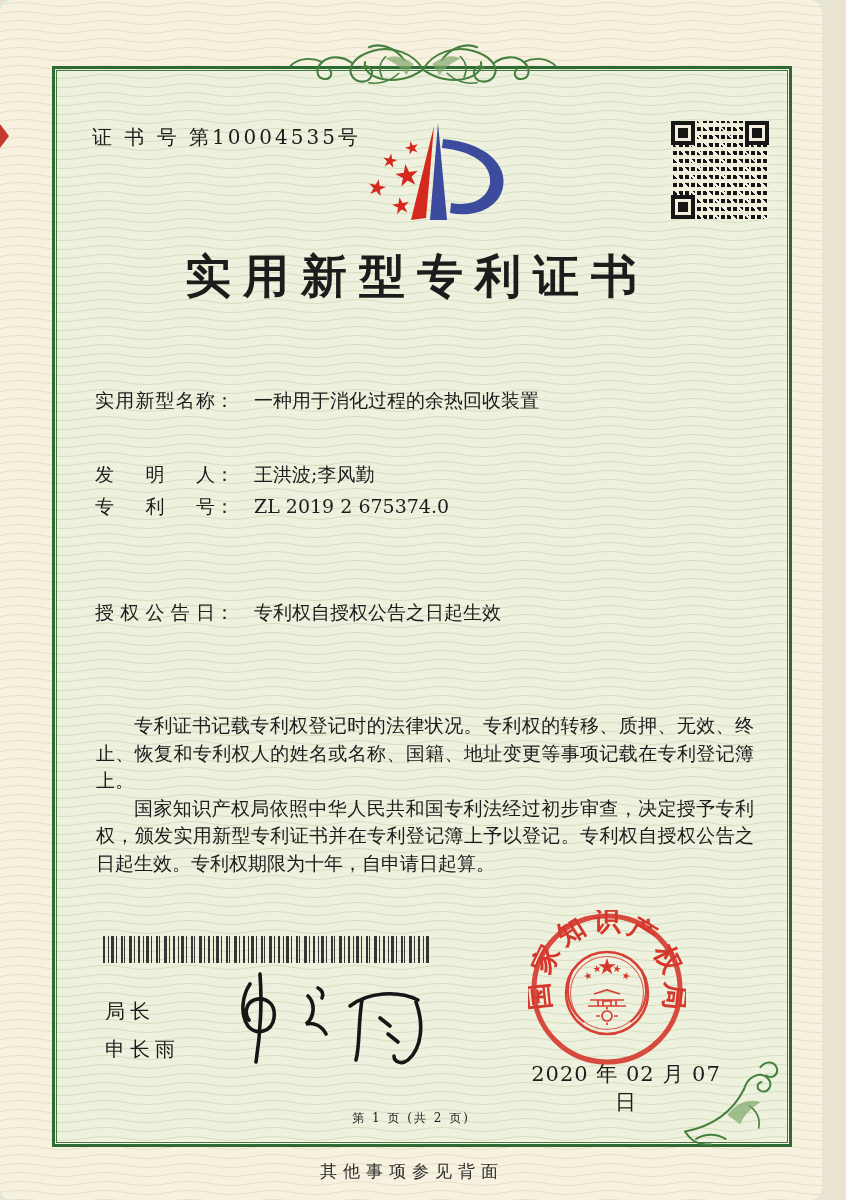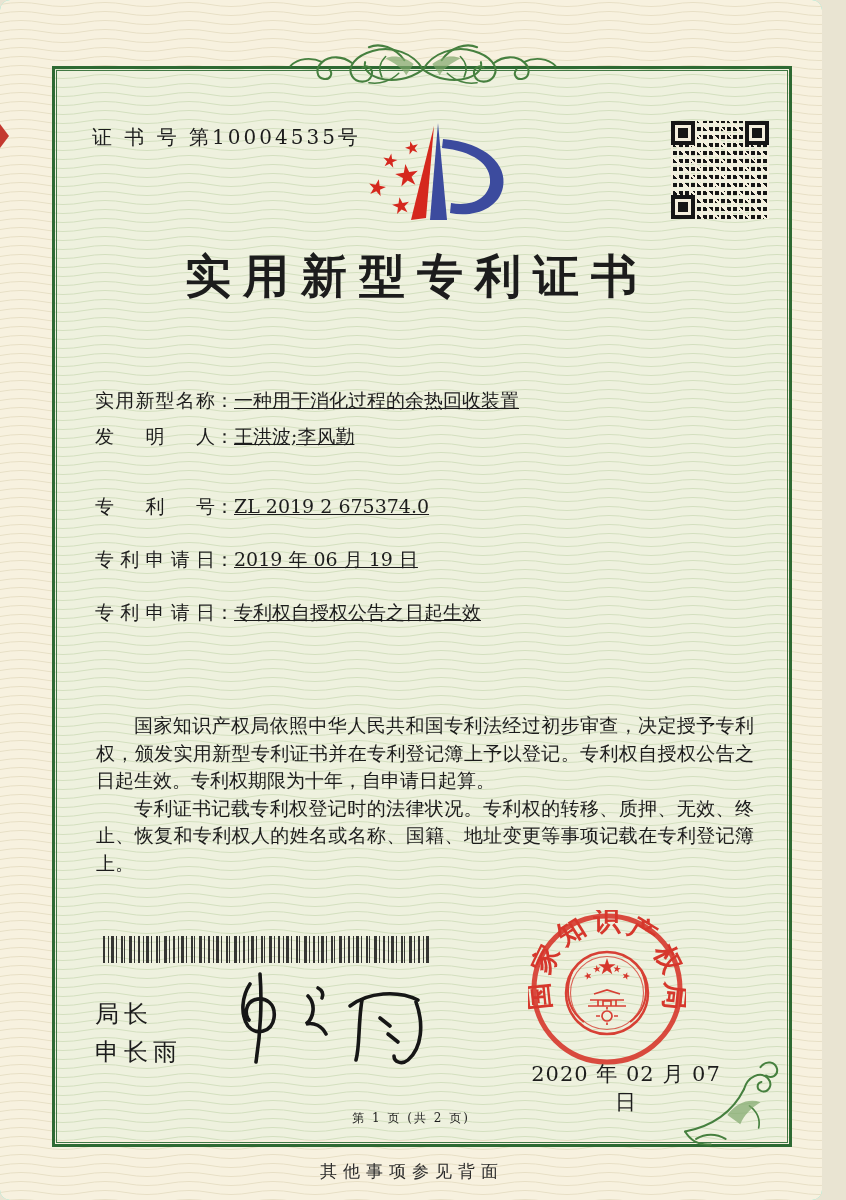--- a/index.html
+++ b/index.html
@@ -19,38 +19,38 @@
         repeating-linear-gradient(45deg,#f4efdd 0 2px,rgba(0,0,0,0) 2px 11px),
         repeating-linear-gradient(0deg,#161616 0 4px,rgba(0,0,0,0) 4px 8px);}
   .finder{position:absolute;width:24px;height:24px;border:4px solid #161616;background:#f4efdd;box-sizing:border-box;}
   .finder::after{content:"";position:absolute;inset:3px;background:#161616;}
   .f-tl{left:0;top:0}.f-tr{right:0;top:0}.f-bl{left:0;bottom:0}
   .title{position:absolute;left:0;right:0;top:246px;text-align:center;font-size:46px;font-weight:bold;
          letter-spacing:12px;text-indent:12px;}
   
   .row{position:absolute;left:95px;right:60px;font-size:19px;white-space:nowrap;}
   .flabel{display:inline-block;width:120px;text-align:justify;text-align-last:justify;margin-top:20px;}
-  .fvalue{margin-left:0;text-decoration:underline;}
+  .fvalue{margin-left:20px;}
   .tight{font-size:18px;}
   .grant{position:absolute;left:335px;top:0;white-space:nowrap;}
   
   .paras{position:absolute;left:96px;width:658px;top:712px;font-size:19px;line-height:27.5px;text-align:justify;}
   .paras p{margin:0;text-indent:2em;}
   
   .barcode{position:absolute;left:103px;top:936px;width:328px;height:27px;opacity:.88;
     background:repeating-linear-gradient(90deg,
       #1c1c1c 0 2px,rgba(0,0,0,0) 2px 5px,
       #1c1c1c 5px 6px,rgba(0,0,0,0) 6px 8px,
       #1c1c1c 8px 11px,rgba(0,0,0,0) 11px 13px,
       #1c1c1c 13px 14px,rgba(0,0,0,0) 14px 18px,
       #1c1c1c 18px 20px,rgba(0,0,0,0) 20px 21px,
       #1c1c1c 21px 22px,rgba(0,0,0,0) 22px 26px,
       #1c1c1c 26px 29px,rgba(0,0,0,0) 29px 31px,
       #1c1c1c 31px 32px,rgba(0,0,0,0) 32px 35px);}
-  .officer{position:absolute;left:95px;font-size:24px;letter-spacing:5px;}
+  .officer{position:absolute;left:105px;font-size:20px;letter-spacing:5px;}
   .sig{position:absolute;left:222px;top:966px;width:250px;height:105px;}
   .seal{position:absolute;left:528px;top:910px;width:158px;height:158px;}
   .sealdate{position:absolute;left:520px;top:1060px;width:212px;text-align:center;font-size:21px;letter-spacing:1px;}
   .pagefoot{position:absolute;left:0;right:0;top:1110px;text-align:center;font-size:12px;letter-spacing:2px;}
   .note{position:absolute;left:2px;right:0;top:1160px;text-align:center;font-size:17px;letter-spacing:6px;color:#2b2b2b;}
   .edge-mark{position:absolute;left:0;top:124px;width:0;height:0;
     border-top:12px solid rgba(0,0,0,0);border-bottom:12px solid rgba(0,0,0,0);border-left:9px solid #c4392f;}
   .orn-top{position:absolute;left:283px;top:22px;width:280px;height:84px;}
   .orn-corner{position:absolute;left:680px;top:1058px;width:104px;height:92px;}
 </style>
@@ -127,36 +127,33 @@
     <div class="finder f-tl"></div>
     <div class="finder f-tr"></div>
     <div class="finder f-bl"></div>
   </div>
 
   <div class="title">实用新型专利证书</div>
 
   <div class="row" style="top:368px">
     <span class="flabel">实用新型名称</span><span>：</span><span class="fvalue">一种用于消化过程的余热回收装置</span>
   </div>
-  <div class="row" style="top:404px">
+  <div class="row" style="top:442px">
     <span class="flabel">发明人</span><span>：</span><span class="fvalue">王洪波;李风勤</span>
   </div>
   <div class="row" style="top:474px">
     <span class="flabel">专利号</span><span>：</span><span class="fvalue">ZL 2019 2 675374.0</span>
   </div>
-  <div class="row" style="top:527px">
-    <span class="flabel">专利申请日</span><span>：</span><span class="fvalue">2019 年 06 月 19 日</span>
-  </div>
   <div class="row" style="top:580px">
-    <span class="flabel">专利申请日</span><span>：</span><span class="fvalue">专利权自授权公告之日起生效</span>
+    <span class="flabel">授权公告日</span><span>：</span><span class="fvalue">专利权自授权公告之日起生效</span>
   </div>
 
   <div class="paras">
+    <p>专利证书记载专利权登记时的法律状况。专利权的转移、质押、无效、终止、恢复和专利权人的姓名或名称、国籍、地址变更等事项记载在专利登记簿上。</p>
     <p>国家知识产权局依照中华人民共和国专利法经过初步审查，决定授予专利权，颁发实用新型专利证书并在专利登记簿上予以登记。专利权自授权公告之日起生效。专利权期限为十年，自申请日起算。</p>
-    <p>专利证书记载专利权登记时的法律状况。专利权的转移、质押、无效、终止、恢复和专利权人的姓名或名称、国籍、地址变更等事项记载在专利登记簿上。</p>
   </div>
 
   <div class="barcode"></div>
 
   <div class="officer" style="top:998px">局长</div>
   <div class="officer" style="top:1036px">申长雨</div>
 
   <svg class="sig" viewBox="0 0 250 105">
     <g fill="none" stroke="#161616" stroke-width="3.6" stroke-linecap="round">
       <path d="M28,18 C20,30 18,48 26,60 C34,70 50,66 52,52 C54,38 44,30 32,34 C24,37 22,48 27,54"></path>

